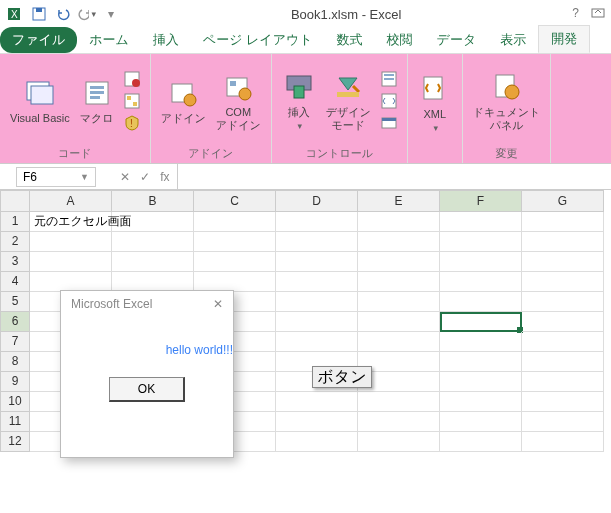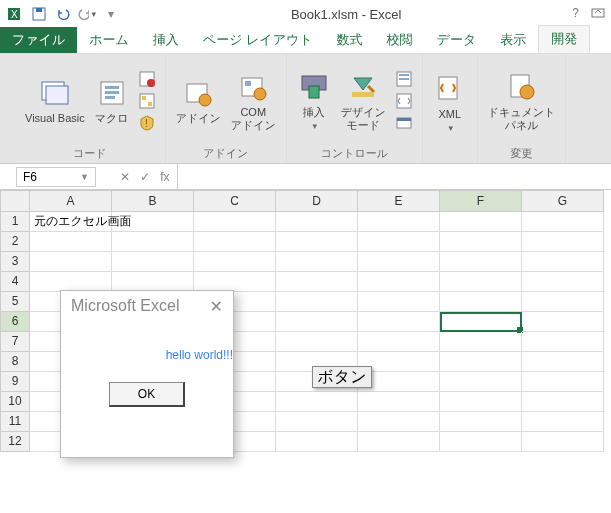--- a/index.html
+++ b/index.html
@@ -6,24 +6,24 @@
 body { background: #fff; width: 611px; height: 513px; overflow: hidden; position: relative; font-size: 12px; }
 
 .titlebar { background: #fff; height: 28px; display: flex; align-items: center; padding: 0 6px; color: #555; }
 .qat { display: flex; align-items: center; gap: 6px; }
 .qat-icon { width: 18px; height: 18px; display: flex; align-items: center; justify-content: center; }
 .title-center { flex: 1; text-align: center; font-size: 13px; color: #444; }
 .title-right { display: flex; gap: 12px; color: #777; }
 
 .tabs { display: flex; background: #fff; border-bottom: 1px solid #ddd; height: 26px; align-items: flex-end; }
 .tab { padding: 4px 12px; font-size: 13px; color: #217346; cursor: pointer; }
-.tab.file { background: #217346; color: #fff; }
+.tab.file { background: #217346; color: #fff; border-radius: 12px; }
 .tab.active { border: 1px solid #ddd; border-bottom: 1px solid #f5f5f5; background: #f5f5f5; }
 
-.ribbon { background: #e5e5e5; height: 110px; display: flex; border-bottom: 1px solid #ccc; padding-left: 15px; }
+.ribbon { background: #f9a8d4; height: 110px; display: flex; border-bottom: 1px solid #ccc; }
 .group { border-right: 1px solid #ddd; padding: 4px 8px 2px; display: flex; flex-direction: column; align-items: center; }
 .group-body { flex: 1; display: flex; align-items: center; gap: 6px; }
 .group-label { font-size: 11px; color: #666; margin-top: 2px; }
 .rbtn { display: flex; flex-direction: column; align-items: center; gap: 2px; padding: 2px; color: #444; font-size: 11px; text-align: center; line-height: 1.2; }
 .ricon { width: 34px; height: 34px; display: flex; align-items: center; justify-content: center; }
 .ricon-sm { width: 20px; height: 20px; display:flex; align-items:center; justify-content:center;}
 .col { display:flex; flex-direction:column; gap:2px;}
 
 .formula-bar { display: flex; align-items: center; height: 26px; border-bottom: 1px solid #ccc; background: #fff; }
 .namebox { width: 80px; border: 1px solid #ccc; margin: 2px 16px; padding: 2px 6px; background: #fff; display:flex; align-items:center; justify-content:space-between;}
@@ -38,21 +38,21 @@
 .rows { display: flex; flex-direction: column; }
 .row { display: flex; height: 20px; }
 .rh { width: 30px; border: 1px solid #ccc; border-top: none; background: #f0f0f0; text-align: center; font-size: 12px; color: #333; line-height: 19px; }
 .rh.sel { background: #d5e3cf; }
 .cell { width: 82px; border-right: 1px solid #ddd; border-bottom: 1px solid #ddd; padding: 0 4px; line-height: 19px; font-size: 12px; white-space: nowrap; position: relative; }
 .cell.nobr { overflow: visible; }
 .cell.selected { border: 2px solid #217346; }
 .sel-handle { position:absolute; right:-3px; bottom:-3px; width:6px; height:6px; background:#217346;}
 
 .dialog { position: absolute; left: 60px; top: 290px; width: 174px; height: 168px; background: #fff; border: 1px solid #bbb; box-shadow: 4px 4px 10px rgba(0,0,0,0.25); }
-.dialog-tb { display: flex; justify-content: space-between; padding: 6px 10px; color: #888; font-size: 16px; }
+.dialog-tb { display: flex; justify-content: space-between; padding: 6px 10px; color: #888; font-size: 12px; }
 .dialog-body { text-align: right; padding: 26px 0 20px; font-size: 12px; color: #3b82f6; }
 .dialog-btns { text-align: center; }
 .dialog-ok { padding: 4px 28px; border: 1px solid #888; border-right:2px solid #444; border-bottom:2px solid #444; background: #f4f4f4; font-size: 12px; }
 
 .sheet-button { position: absolute; left: 312px; top: 366px; width: 60px; height: 22px; background: #efefef; border: 1px solid #888; text-align: center; line-height: 20px; font-size: 16px; box-shadow: 2px 2px 3px rgba(0,0,0,0.3);}
 
 .drop::after{content:"▾"; font-size:9px; color:#666; margin-left:2px;}
 </style>
 </head>
 <body>

